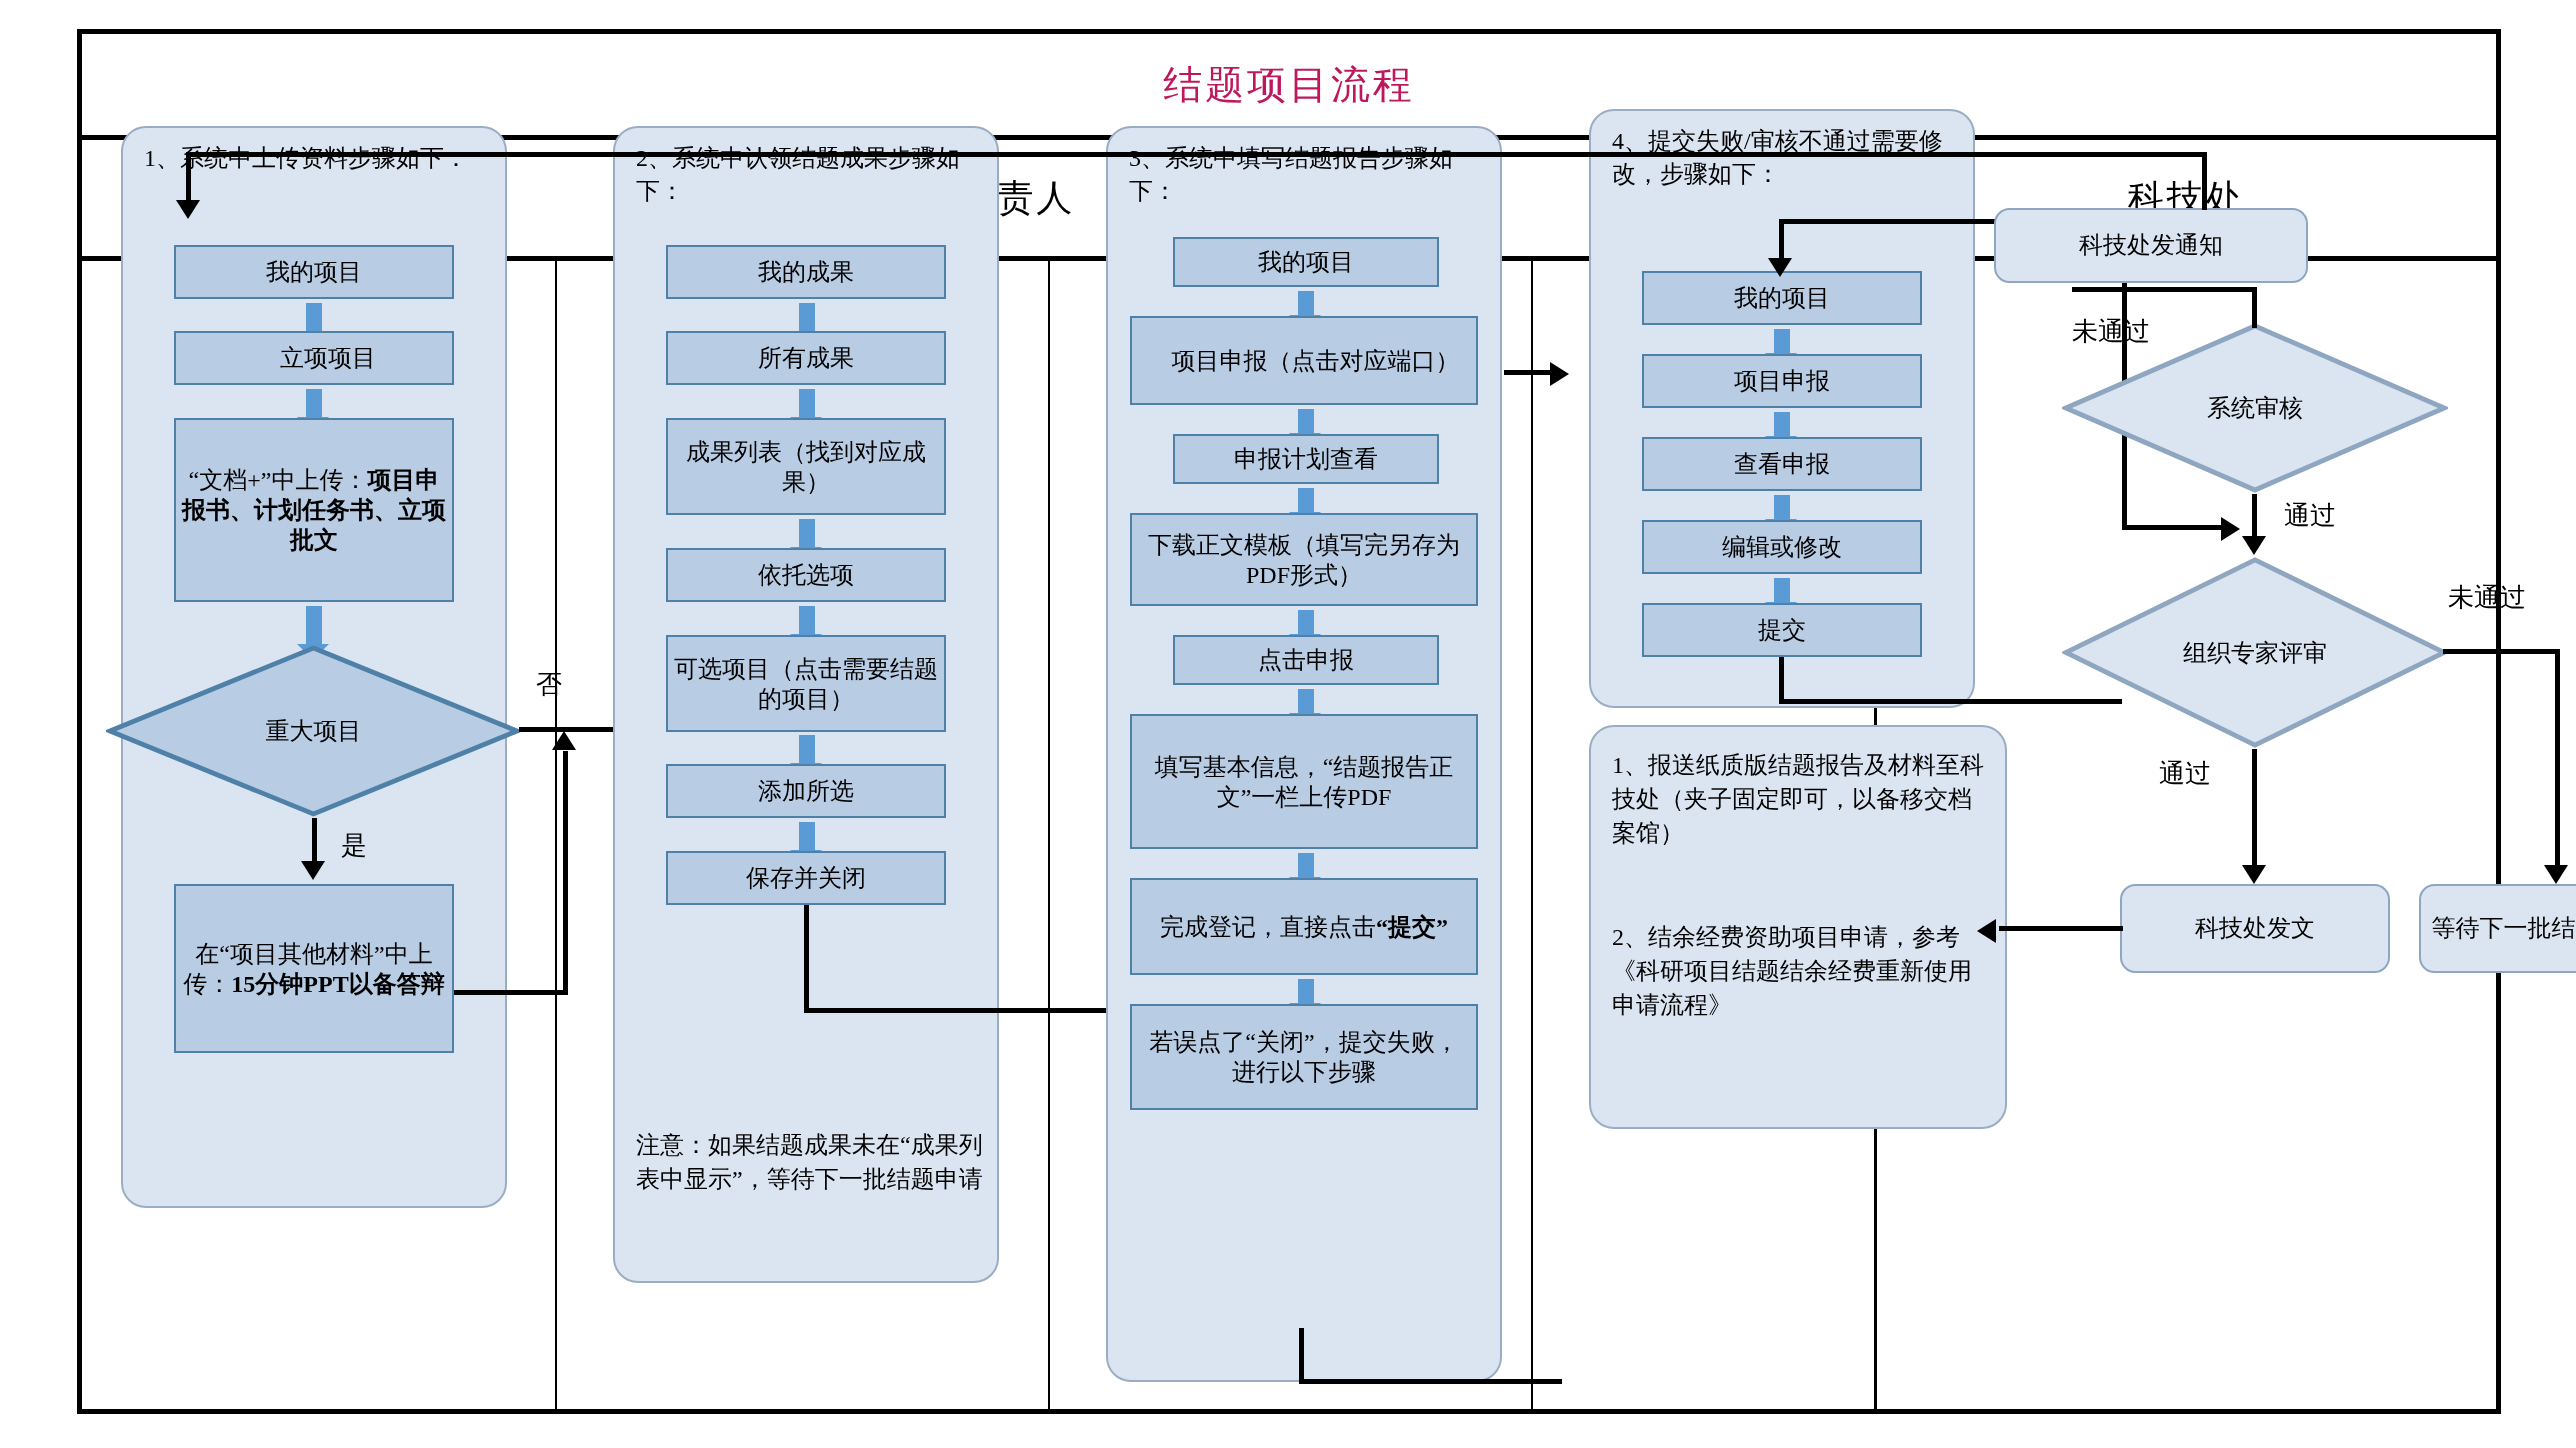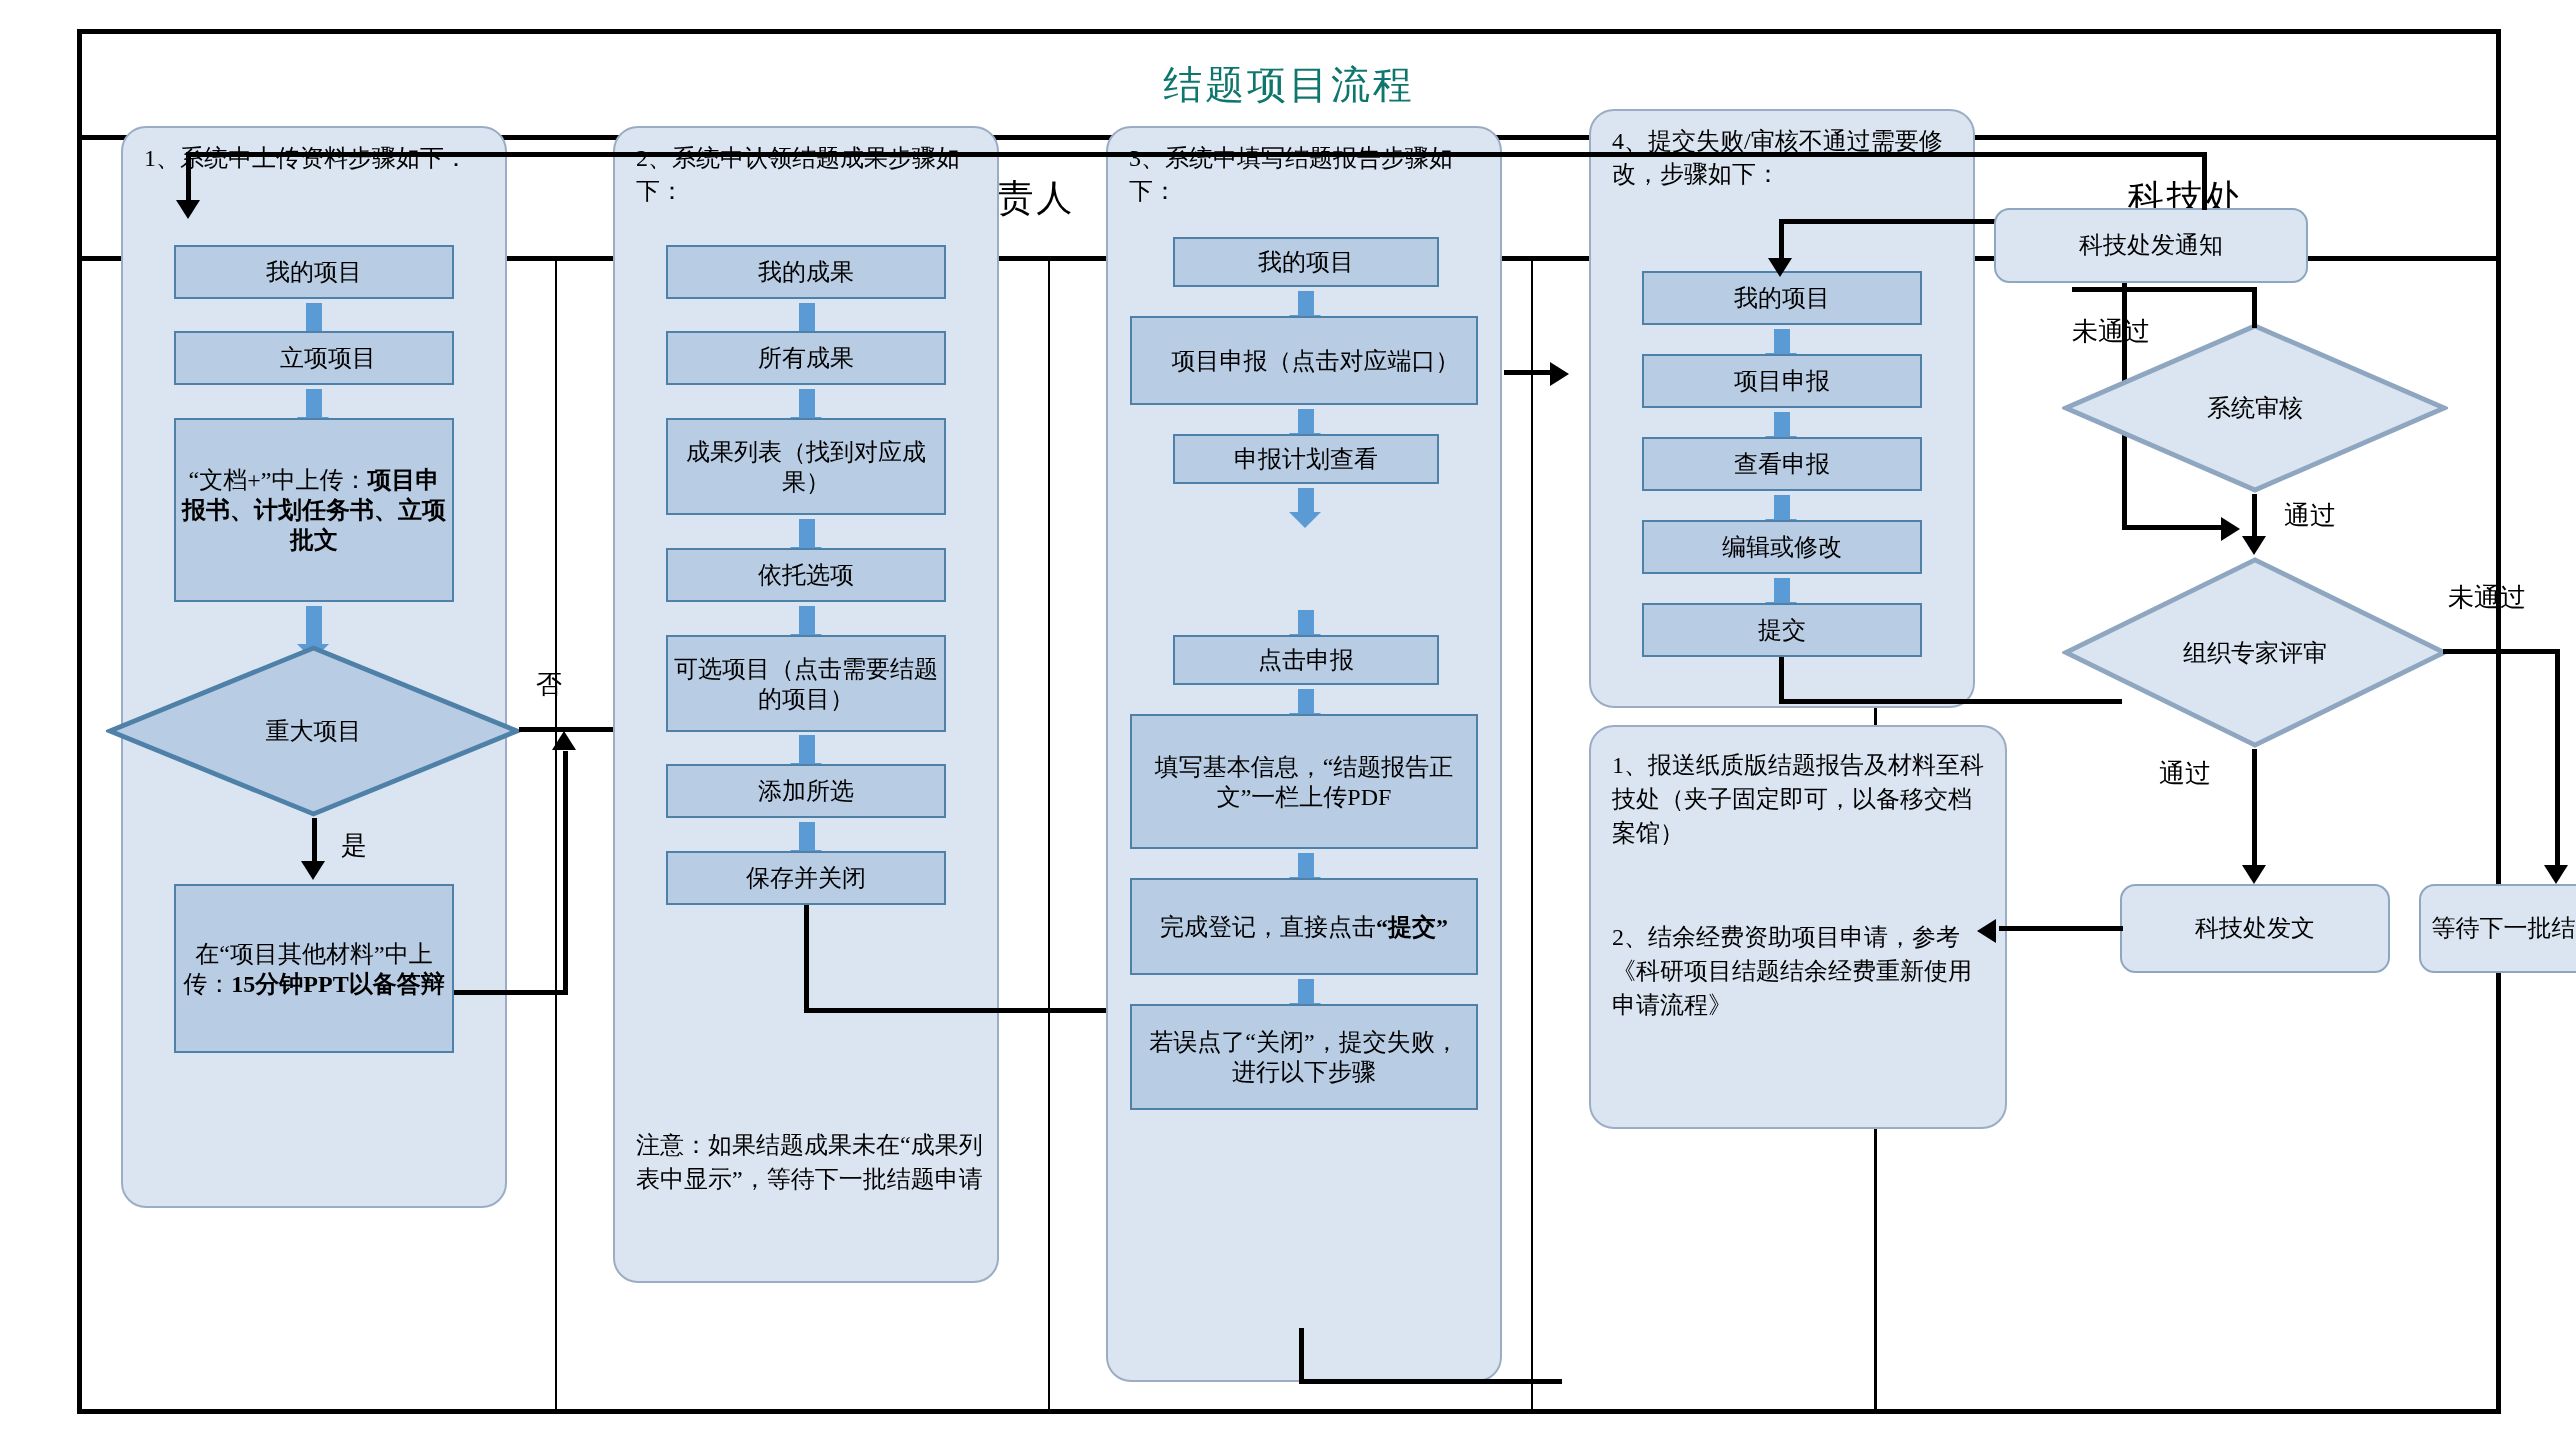--- a/index.html
+++ b/index.html
@@ -5,21 +5,21 @@
   html,body{margin:0;padding:0;background:#ffffff;}
   body{font-family:"Liberation Serif","DejaVu Serif",serif;}
   #root{position:relative;width:2576px;height:1449px;background:#fff;overflow:hidden;}
 
   
   .frame{position:absolute;left:77px;top:29px;width:2424px;height:1385px;
          border:5.8px solid #000;box-sizing:border-box;background:#fff;}
   .title-band{position:absolute;left:0;top:0;width:100%;height:106px;
               border-bottom:5.8px solid #000;box-sizing:border-box;
               display:flex;align-items:center;justify-content:center;}
-  .title-band .t{font-size:39px;color:#0f766e;letter-spacing:2.9px;}
+  .title-band .t{font-size:39px;color:#be185d;letter-spacing:2.9px;}
 
   .lane-band{position:absolute;left:0;top:106px;width:100%;height:121px;
              border-bottom:5.8px solid #000;box-sizing:border-box;}
   .lane-band .lane-cell{position:absolute;top:0;height:100%;
              display:flex;align-items:center;justify-content:center;}
   .lane-band .lane-cell .t{font-size:36px;color:#000;letter-spacing:2.9px;}
   .lane-split{position:absolute;top:106px;width:2.9px;height:1273px;background:#000;}
 
   
   .col-sep{position:absolute;top:227px;width:1.9px;height:1152px;background:#000;}
@@ -181,20 +181,23 @@
       </div>
     <div class="barrow" style="left:1216px;top:257px;height:25px;"></div>
     <div class="pbox" style="left:1048px;top:282px;width:348px;height:89px;padding-left:29px;">
       <span>项目申报（点击对应端口）</span>
       </div>
     <div class="barrow" style="left:1216px;top:375px;height:25px;"></div>
     <div class="pbox" style="left:1091px;top:400px;width:266px;height:50px;">
       <span>申报计划查看</span>
       </div>
     <div class="barrow" style="left:1216px;top:454px;height:25px;"></div>
+    <div class="pbox" style="left:1048px;top:479px;width:348px;height:93px;">
+      <span>下载正文模板（填写完另存为PDF形式）</span>
+      </div>
     <div class="barrow" style="left:1216px;top:576px;height:25px;"></div>
     <div class="pbox" style="left:1091px;top:601px;width:266px;height:50px;">
       <span>点击申报</span>
       </div>
     <div class="barrow" style="left:1216px;top:655px;height:25px;"></div>
     <div class="pbox" style="left:1048px;top:680px;width:348px;height:135px;">
       <span>填写基本信息，“结题报告正文”一栏上传PDF</span>
       </div>
     <div class="barrow" style="left:1216px;top:819px;height:25px;"></div>
     <div class="pbox" style="left:1048px;top:844px;width:348px;height:97px;">

